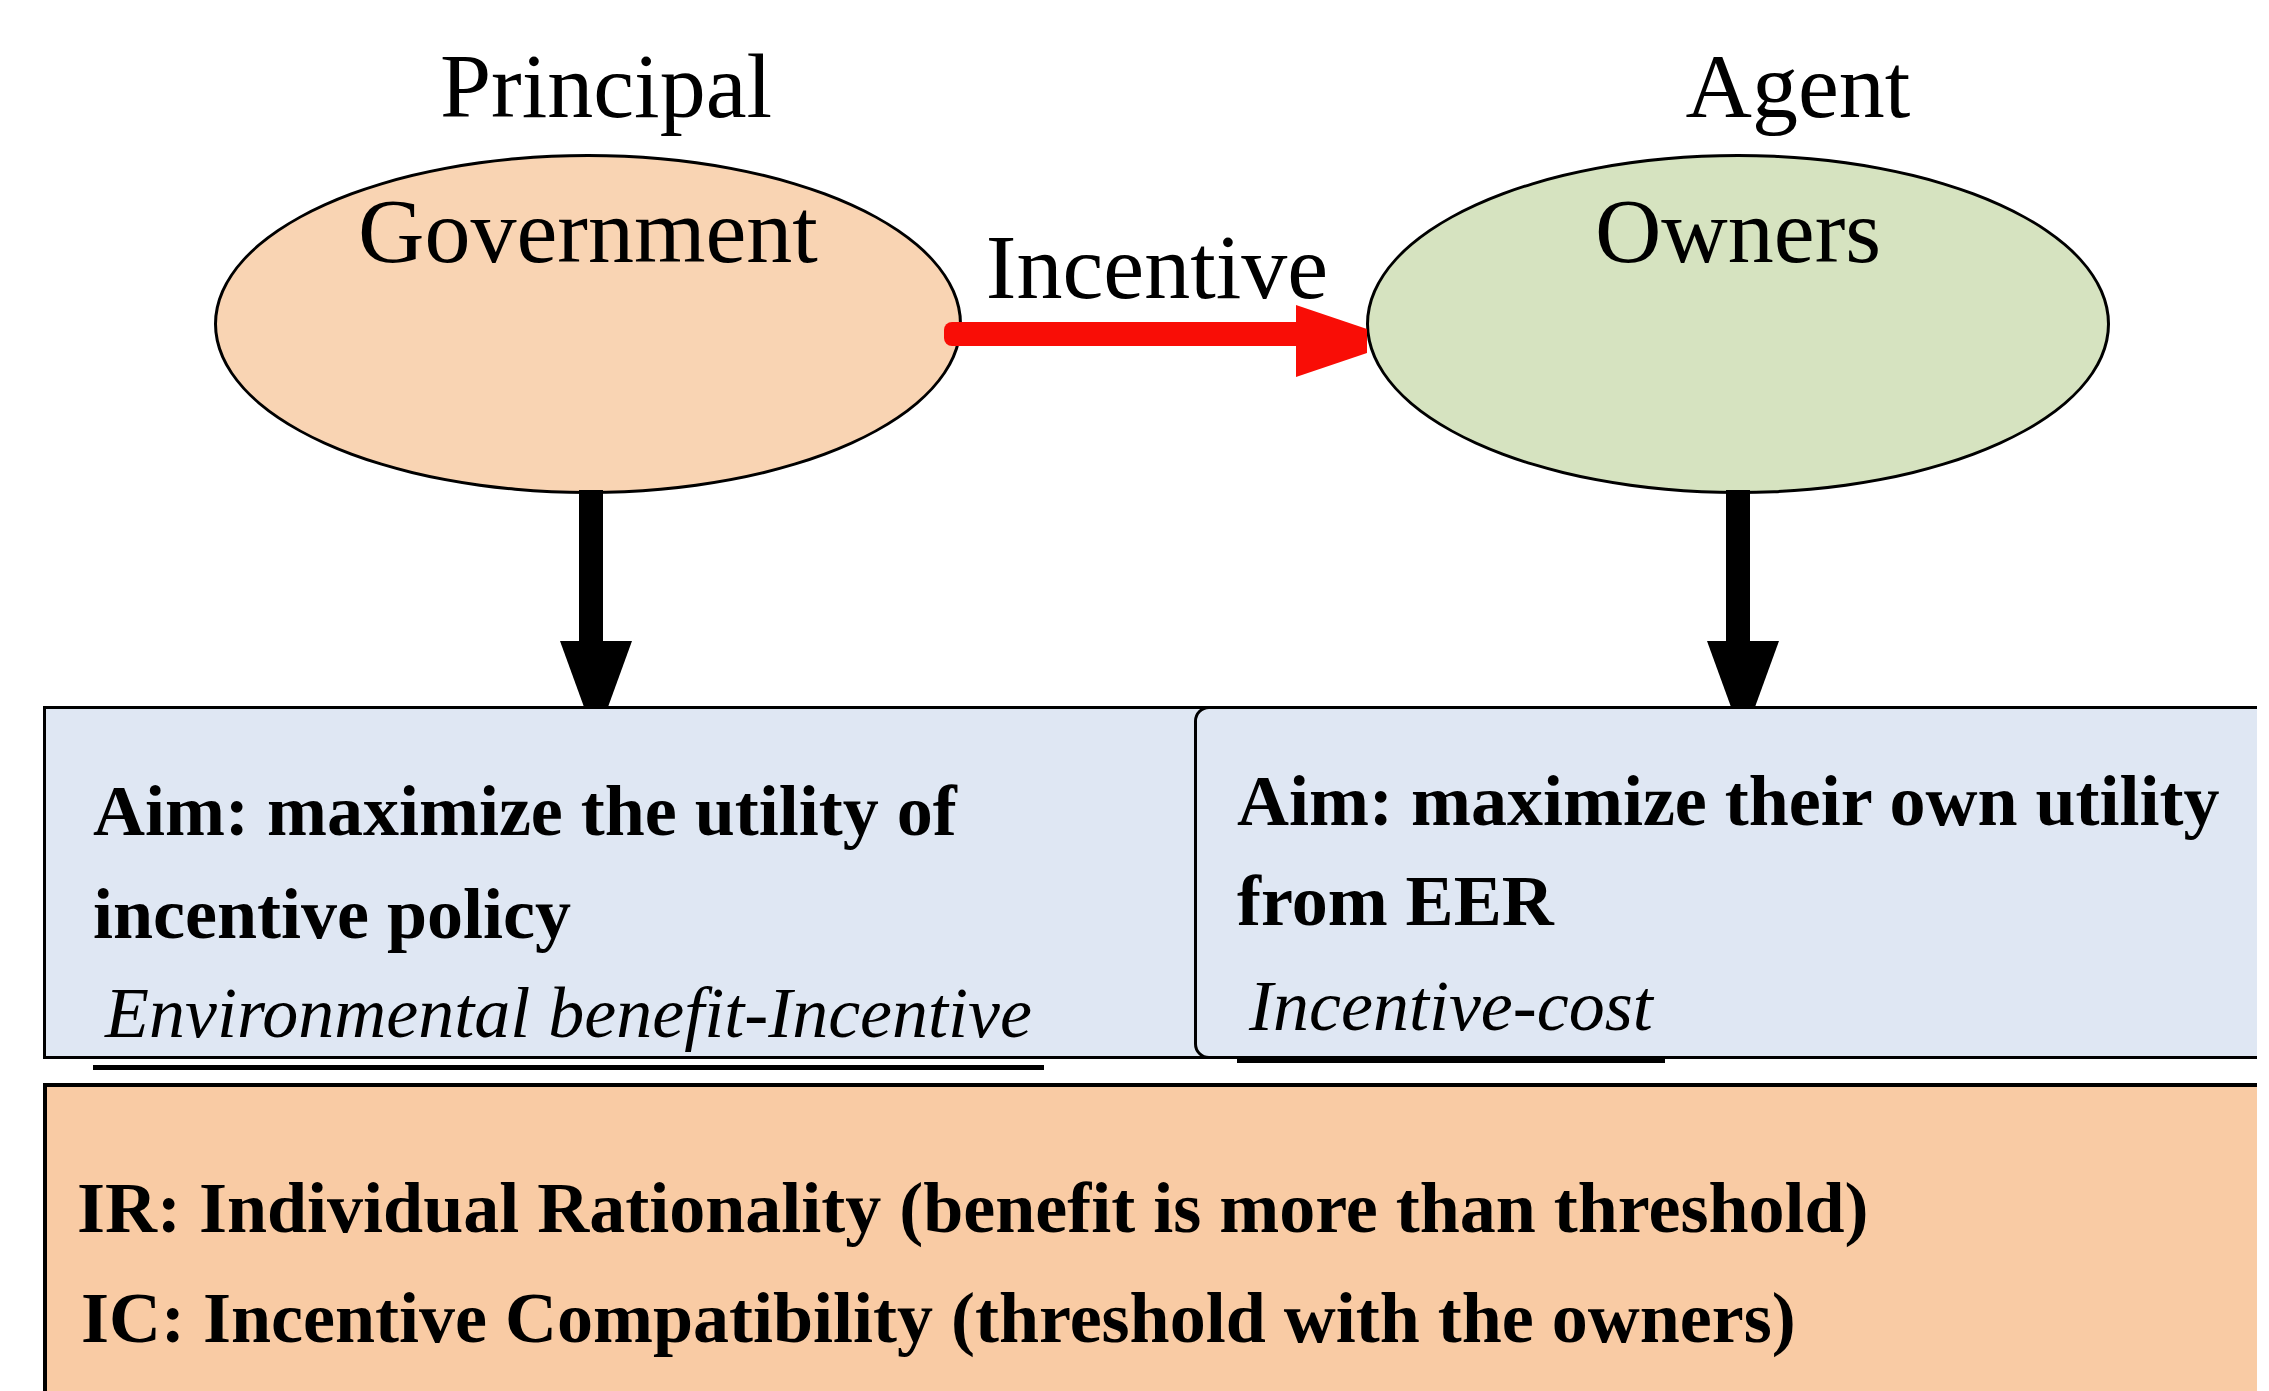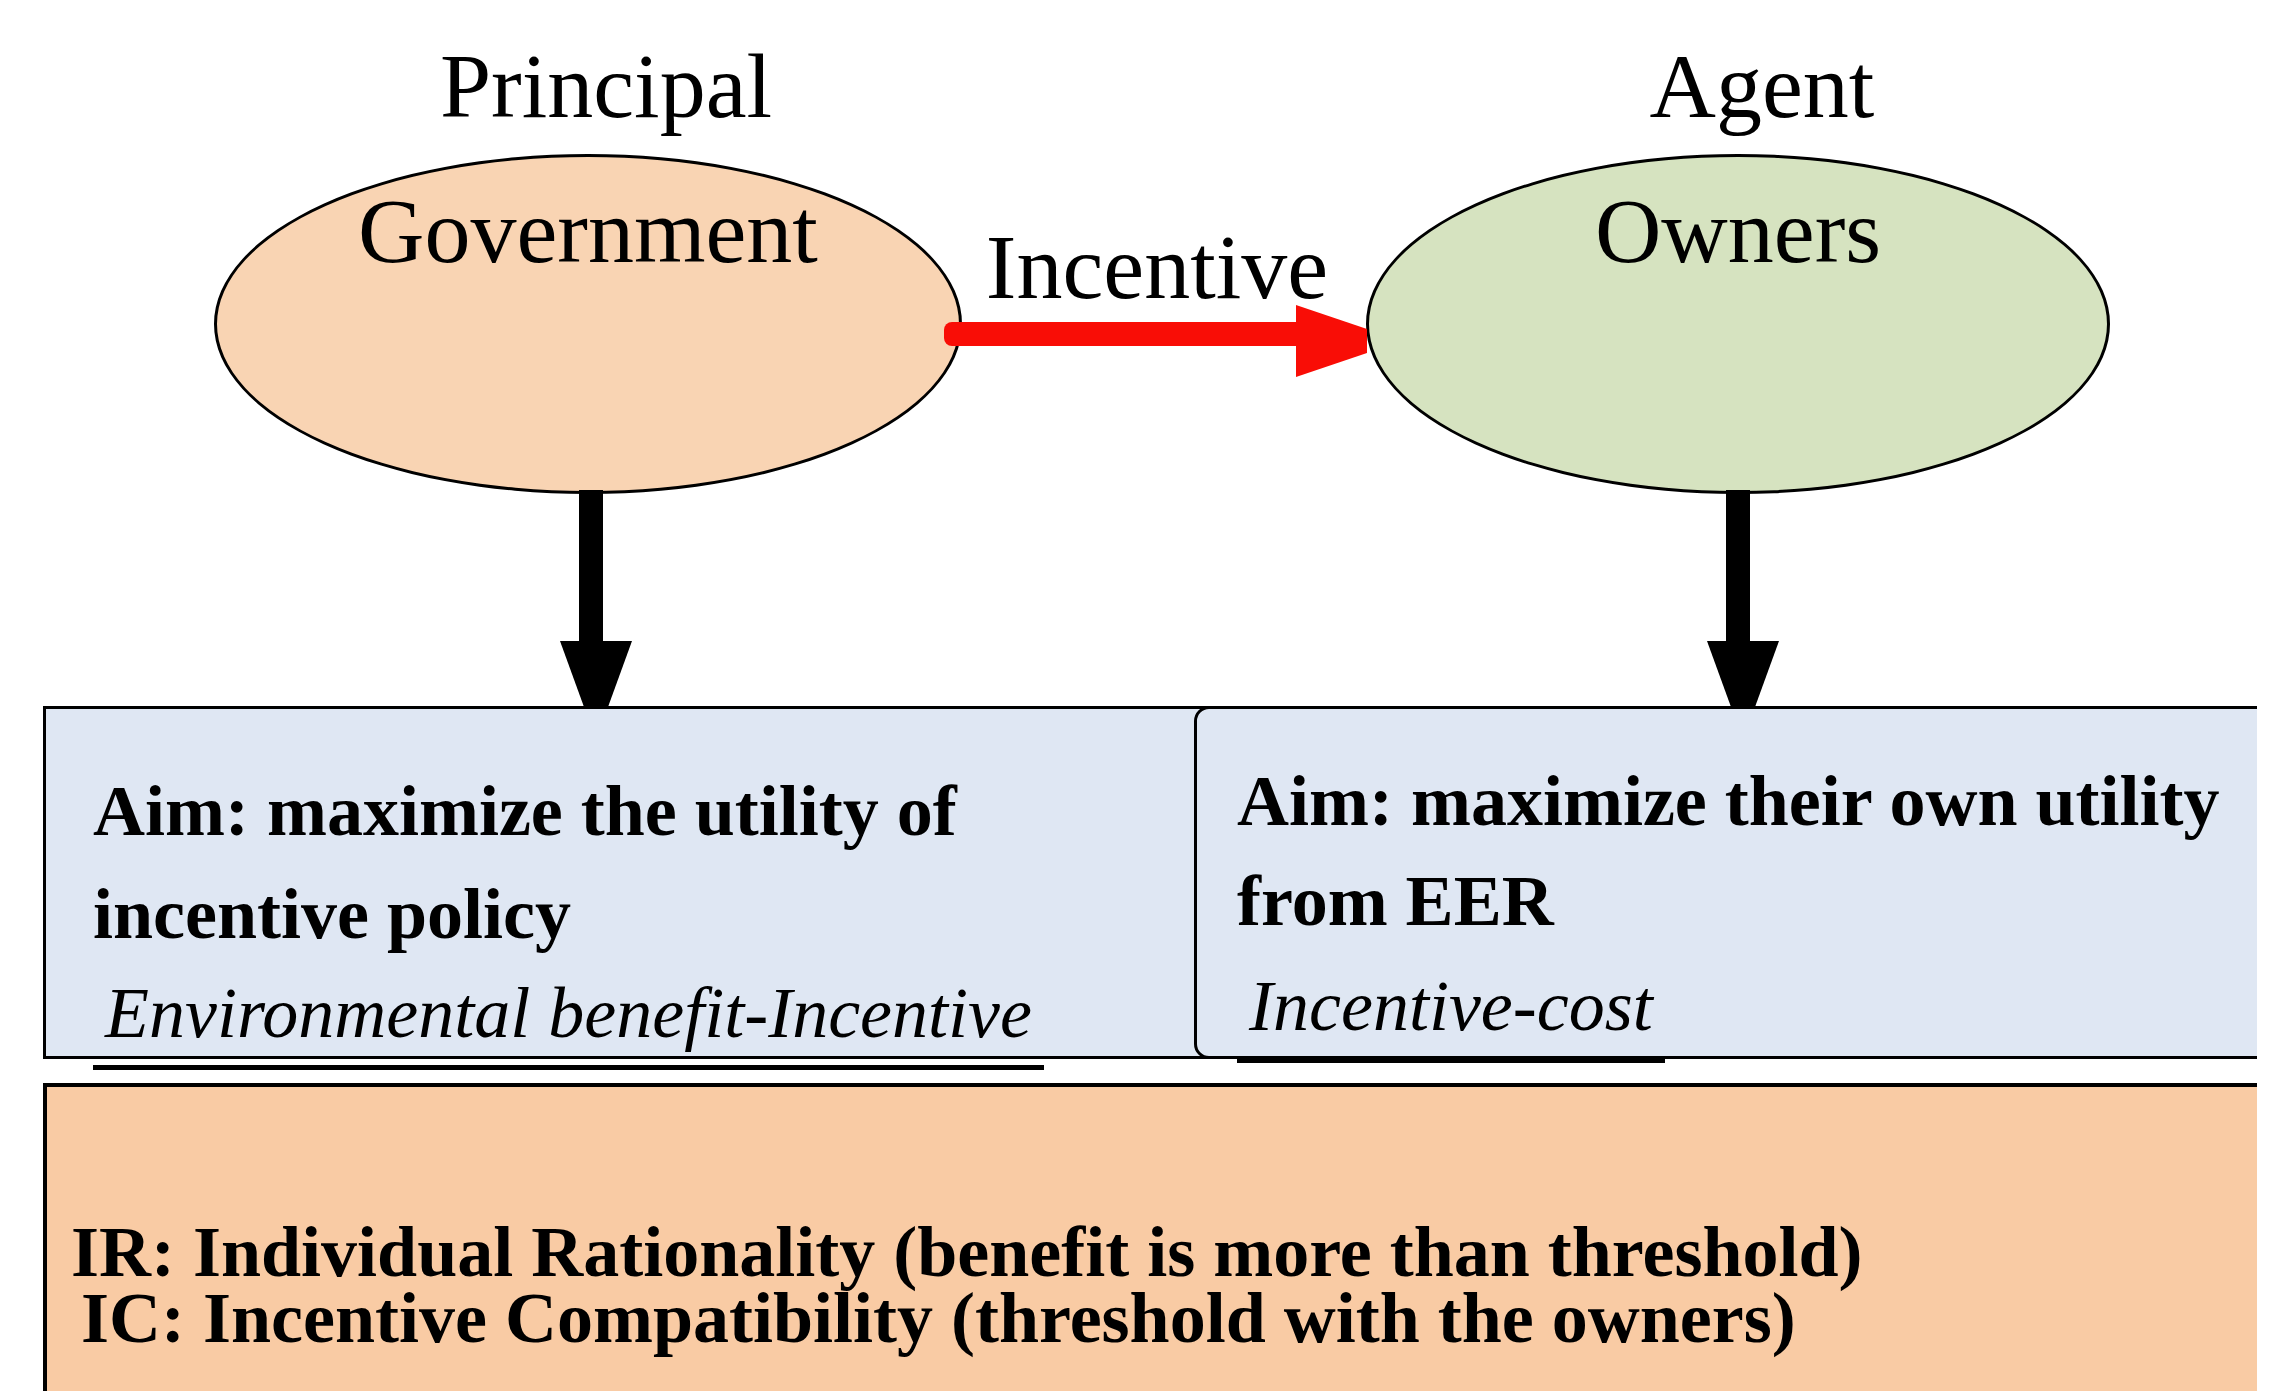--- a/index.html
+++ b/index.html
@@ -84,31 +84,31 @@
     font-size:72px; line-height:1.1; white-space:nowrap;
   }
   .tline.bold { font-weight:bold; }
   .formula-underline { border-bottom:5px solid var(--stroke);font-style:italic; }
   .aim-box.l .l1 { left:35px; top:51px; }
   .aim-box.l .l2 { left:35px; top:154px; }
   .aim-box.l .l3 { left:35px; top:253px; }
   .aim-box.r .l1 { left:28px; top:41px; }
   .aim-box.r .l2 { left:28px; top:141px; }
   .aim-box.r .l3 { left:28px; top:246px; }
-  .constraint-box .l1 { left:12px; top:70px;margin-top:44px; }
+  .constraint-box .l1 { left:18px; top:70px; }
   .constraint-box .l2 { left:22px; top:180px; }
 </style>
 </head>
 <body>
 
 <div class="canvas">
 
   <div class="role-label" style="left:582px;">Principal</div>
 
-  <div class="role-label" style="left:1738px;">Agent</div>
+  <div class="role-label" style="left:1774px;">Agent</div>
 
   <div class="ellipse gov">
     <span>Government</span>
   </div>
 
   <div class="ellipse own">
     <span>Owners</span>
   </div>
 
   <div class="incentive-label">Incentive</div>

